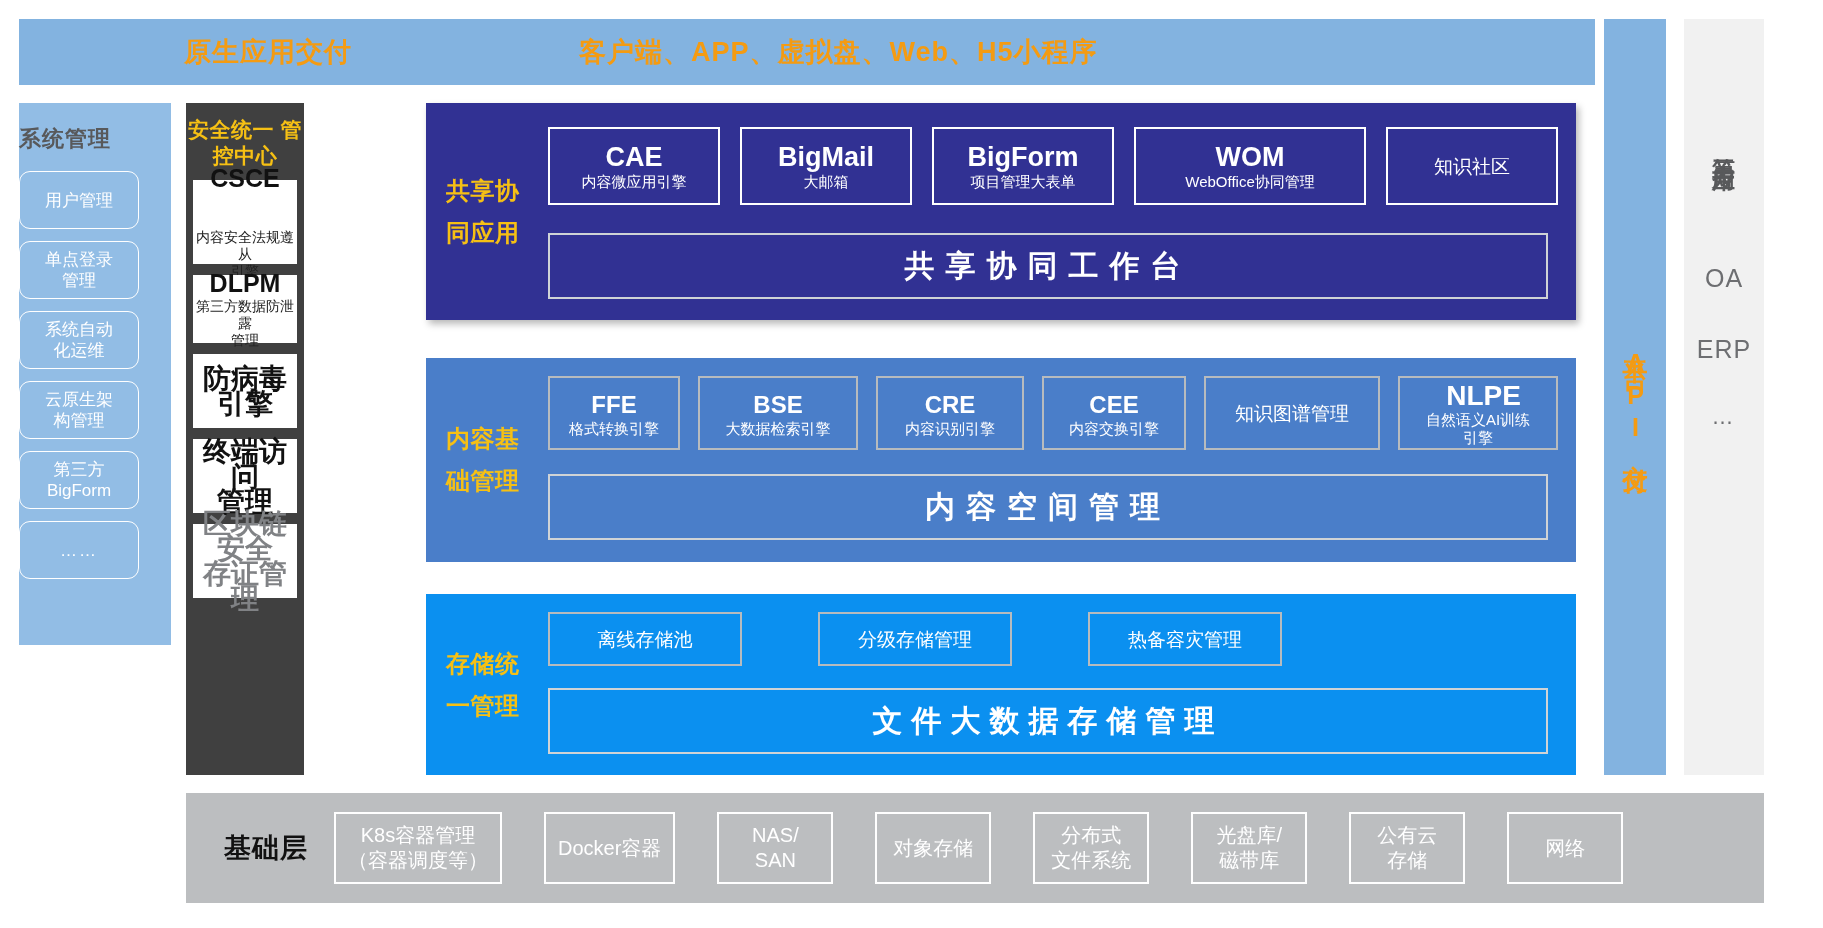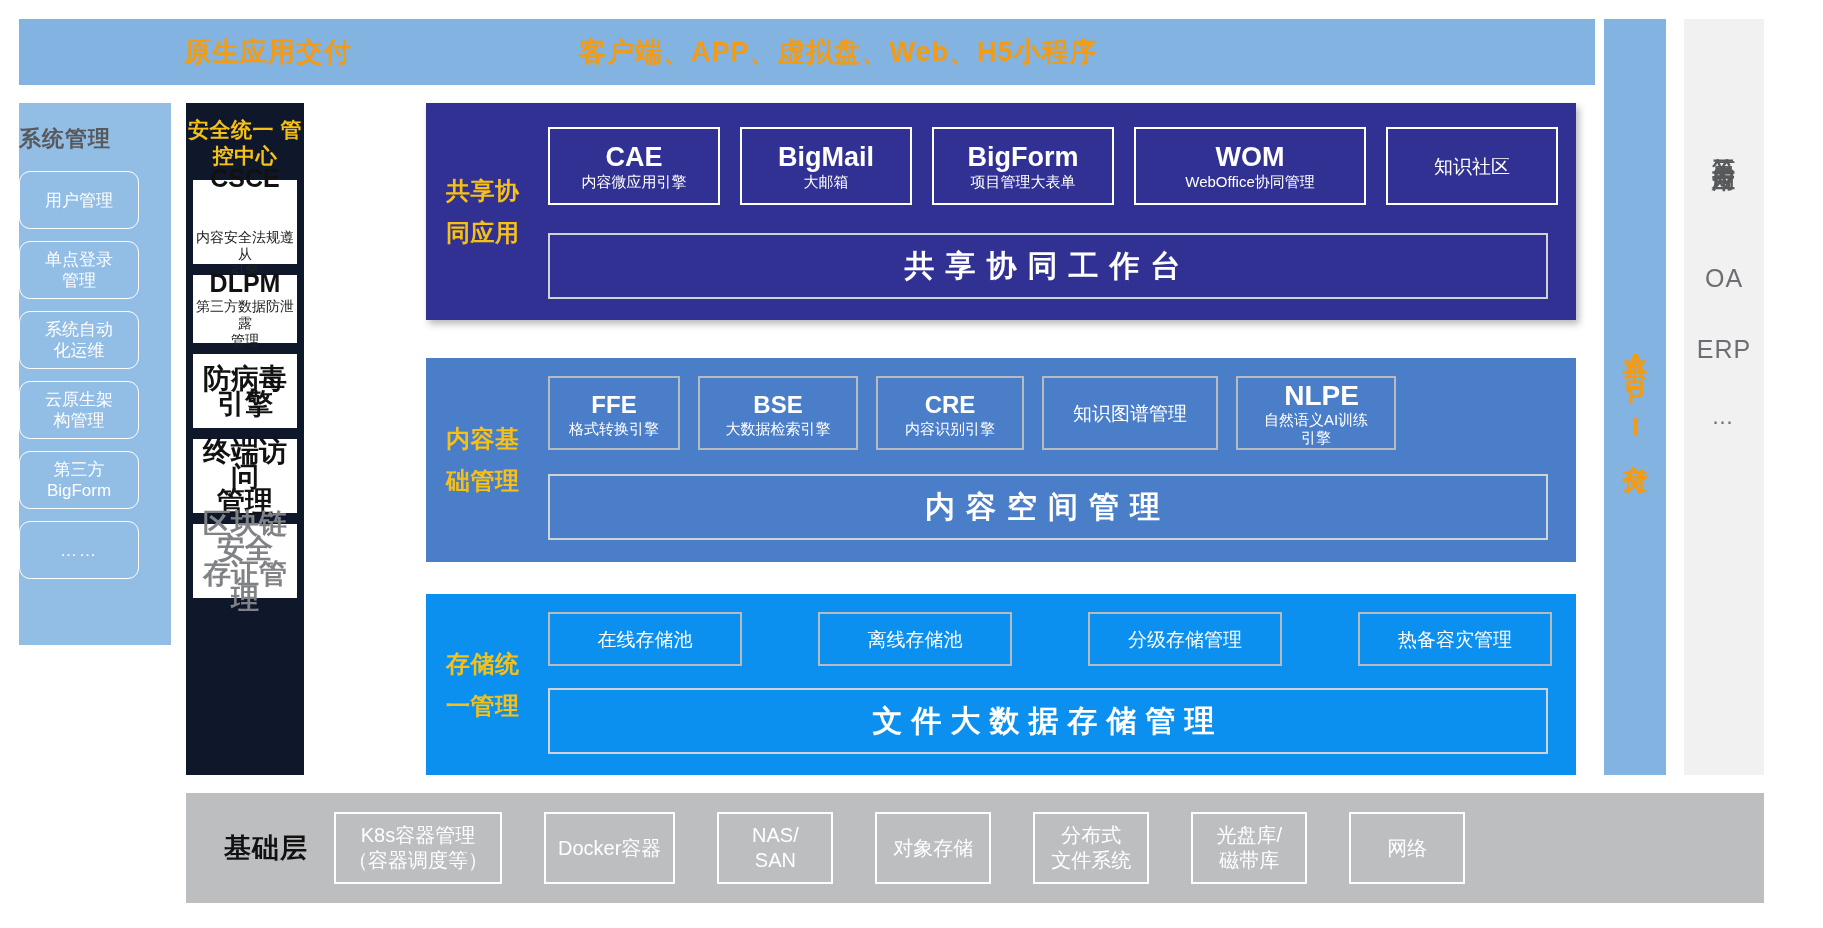--- a/index.html
+++ b/index.html
@@ -37,21 +37,21 @@
     width:120px;height:58px;border:1.6px solid #ffffff;border-radius:11px;
     color:#ffffff;font-size:17px;line-height:21px;text-align:center;
     display:flex;align-items:center;justify-content:center;margin-bottom:12px;
     box-sizing:border-box;white-space:pre-line;
   }
   .sys-item.dots{font-size:17px;letter-spacing:2px;}
 
   
   .sec-col{
     position:absolute;left:186px;top:103px;width:118px;height:672px;
-    background:#0f172a;display:flex;flex-direction:column;align-items:center;
+    background:#404040;display:flex;flex-direction:column;align-items:center;
   }
   .sec-title{
     color:#f6c014;font-weight:bold;font-size:21px;line-height:26px;text-align:center;
     margin-top:14px;margin-bottom:11px;letter-spacing:0.5px;
   }
   .sec-item{
     width:104px;background:#ffffff;margin-bottom:11px;box-sizing:border-box;
     display:flex;flex-direction:column;align-items:center;justify-content:center;
     text-align:center;padding:5px 3px;
   }
@@ -230,39 +230,40 @@
         <div class="desc">格式转换引擎</div>
       </div>
       <div class="card" style="width:160px;height:74px;">
         <div class="abbr" style="font-size:24px;">BSE</div>
         <div class="desc">大数据检索引擎</div>
       </div>
       <div class="card" style="width:148px;height:74px;">
         <div class="abbr" style="font-size:24px;">CRE</div>
         <div class="desc">内容识别引擎</div>
       </div>
+      <div class="card" style="width:144px;height:74px;">
+        <div class="abbr" style="font-size:24px;">CEE</div>
+        <div class="desc">内容交换引擎</div>
+      </div>
       <div class="card" style="width:176px;height:74px;">
         <div class="plain">知识图谱管理</div>
       </div>
       <div class="card" style="width:160px;height:74px;">
         <div class="abbr" style="font-size:28px;margin-left:11px;">NLPE</div>
         <div class="desc">自然语义AI训练
 引擎</div>
       </div>
     </div>
     <div class="wide-bar" style="left:122px;top:116px;width:1000px;height:66px;border-color:#cfd3d6;">内容空间管理</div>
   </div>
 
   <div class="panel p-storage">
     <div class="sidelabel">存储统
 一管理</div>
     <div class="cards" style="left:122px;top:18px;gap:76px;">
-      <div class="card" style="width:194px;height:54px;">
-        <div class="plain">在线存储池</div>
-      </div>
       <div class="card" style="width:194px;height:54px;">
         <div class="plain">离线存储池</div>
       </div>
       <div class="card" style="width:194px;height:54px;">
         <div class="plain">分级存储管理</div>
       </div>
       <div class="card" style="width:194px;height:54px;">
         <div class="plain">热备容灾管理</div>
       </div>
     </div>
@@ -286,17 +287,19 @@
       <div class="base-item">K8s容器管理
 （容器调度等）</div>
       <div class="base-item">Docker容器</div>
       <div class="base-item">NAS/
 SAN</div>
       <div class="base-item">对象存储</div>
       <div class="base-item">分布式
 文件系统</div>
       <div class="base-item">光盘库/
 磁带库</div>
+      <div class="base-item">公有云
+存储</div>
       <div class="base-item">网络</div>
     </div>
   </div>
 
 </div>
 
 </body></html>

